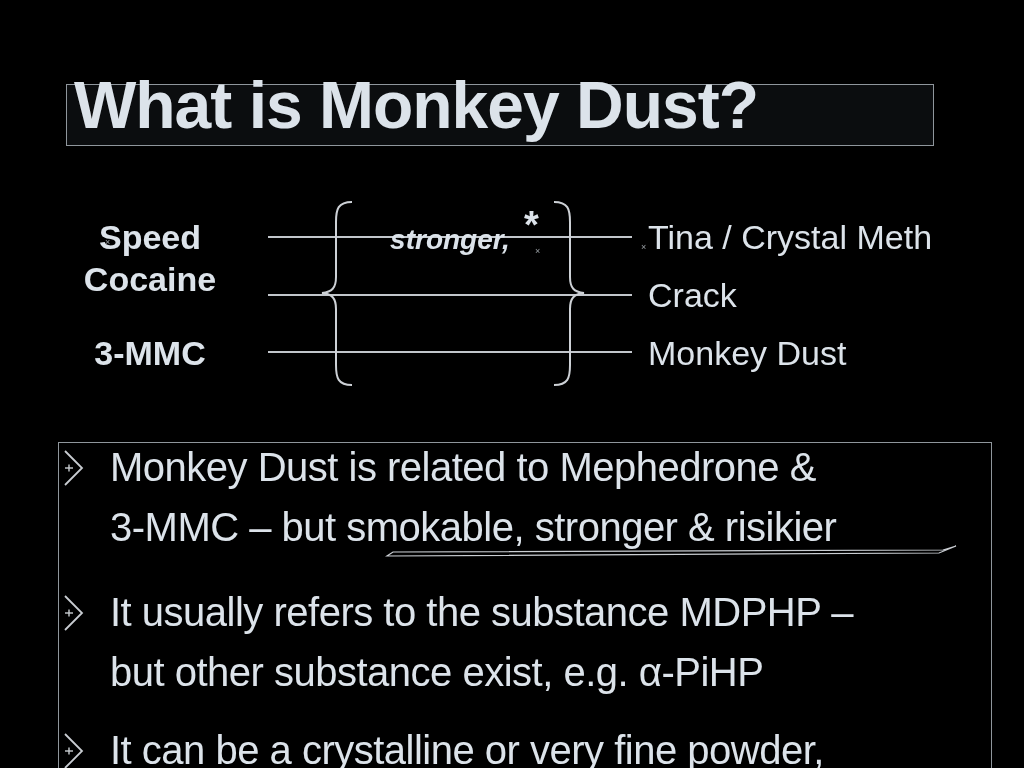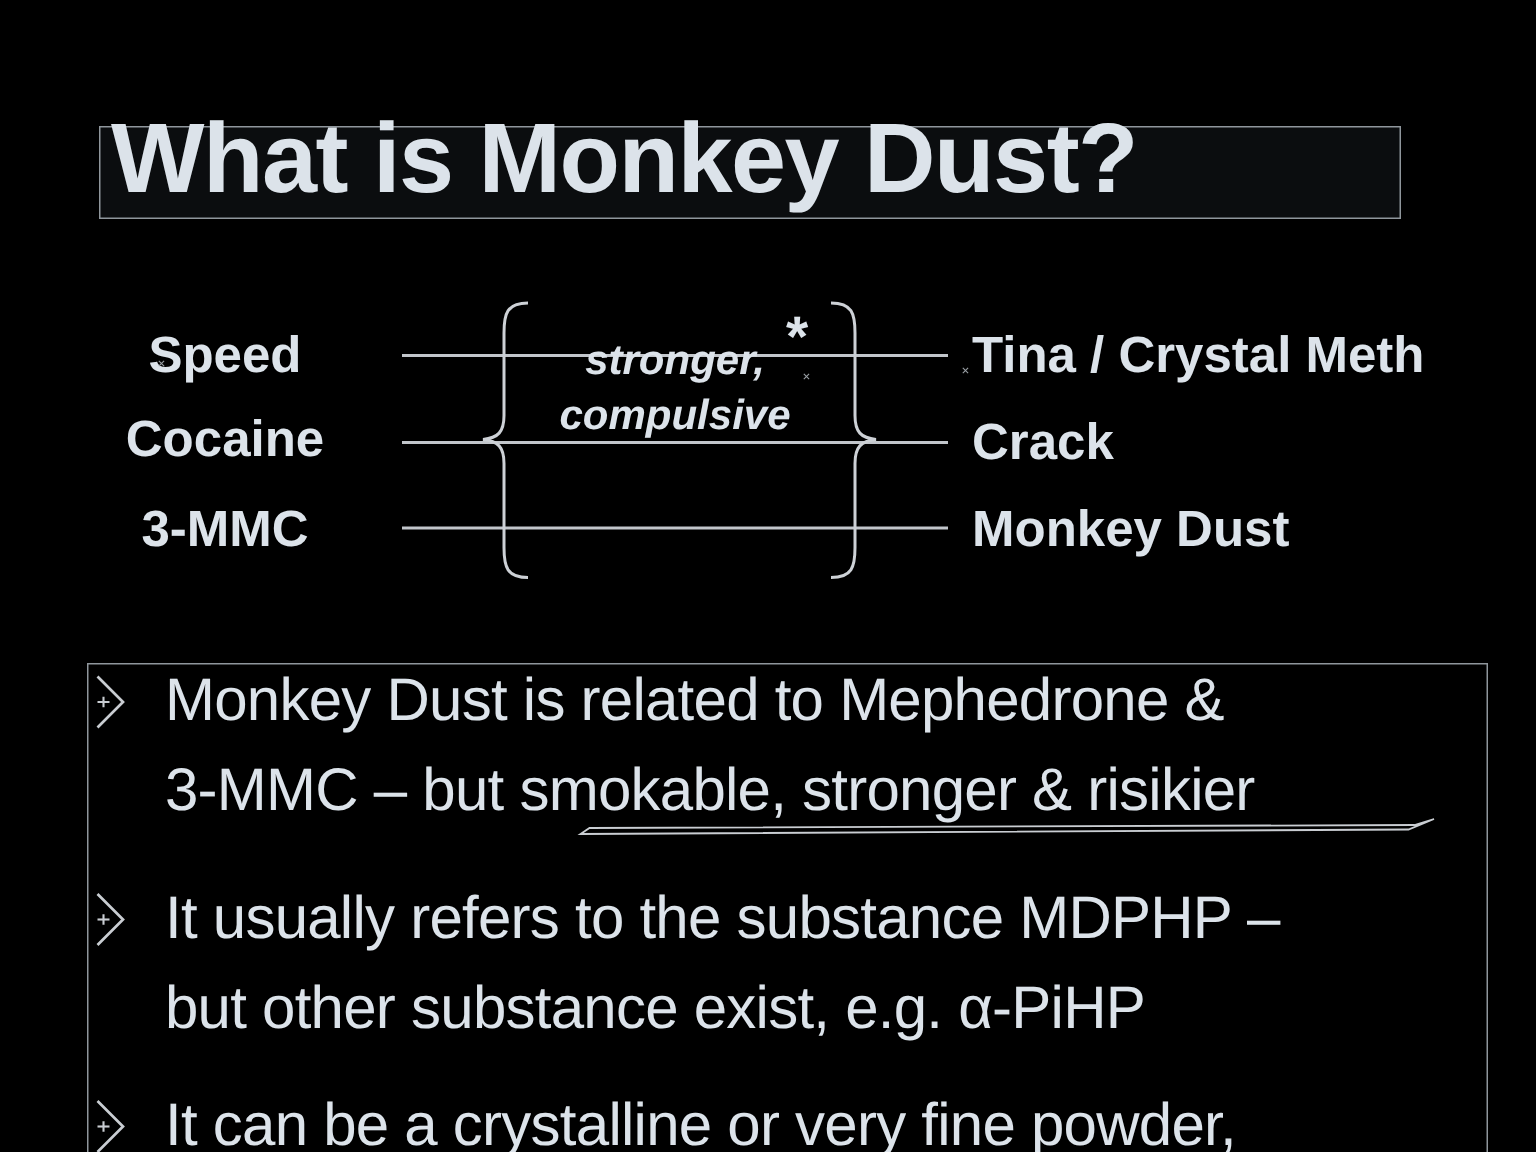--- a/index.html
+++ b/index.html
@@ -18,21 +18,21 @@
   .title-text{
     left:74px;top:72px;width:900px;
     font-size:66px;font-weight:bold;letter-spacing:-1px;
     color:#dce3ea;white-space:nowrap;line-height:1;
   }
 
   
   .left-label{left:40px;width:220px;text-align:center;
     font-size:34px;font-weight:600;white-space:nowrap;z-index:3;}
   .right-label{left:648px;width:360px;text-align:left;
-    font-size:34px;font-weight:700;white-space:nowrap;z-index:3;}
+    font-size:34px;font-weight:400;white-space:nowrap;z-index:3;}
   .connector{left:268px;width:364px;height:1.5px;background:#c2c6cb;z-index:1;}
   .center-label{
     left:338px;top:222px;width:224px;text-align:center;z-index:2;
     font-size:28px;font-style:italic;font-weight:600;line-height:36.5px;
     color:#dce3ea;
   }
   .asterisk{left:524px;top:206px;font-size:38px;font-weight:bold;z-index:3;line-height:1;}
   .tickmark{font-size:9px;color:#9aa0a5;z-index:3;line-height:1;}
 
   
@@ -47,42 +47,41 @@
   .bullet-glyph{left:62px;width:26px;height:38px;}
   svg{display:block;}
 </style>
 </head>
 <body>
 
 <div class="abs title-box"></div>
 <div class="abs title-text">What is Monkey Dust?</div>
 
 <div class="abs left-label" style="top:218px;">Speed</div>
-<div class="abs left-label" style="top:274px;">Cocaine</div>
+<div class="abs left-label" style="top:260px;">Cocaine</div>
 <div class="abs left-label" style="top:334px;">3-MMC</div>
 
 <div class="abs connector" style="top:236px;"></div>
 <div class="abs connector" style="top:294px;"></div>
 <div class="abs connector" style="top:351px;"></div>
 
 <div class="abs" style="left:318px;top:199px;z-index:2;">
   <svg width="40" height="190" viewBox="0 0 40 190">
     <path d="M34 3 C20 3 18 10 18 23 L18 78 C18 89 14 93 4 94 C14 95 18 99 18 110 L18 166 C18 179 20 186 34 186" fill="none" stroke="#cdd1d6" stroke-width="2"></path>
   </svg>
 </div>
 
 <div class="abs" style="left:548px;top:199px;z-index:2;">
   <svg width="44" height="190" viewBox="0 0 44 190">
     <path d="M6 3 C20 3 22 10 22 23 L22 78 C22 89 26 93 36 94 C26 95 22 99 22 110 L22 166 C22 179 20 186 6 186" fill="none" stroke="#cdd1d6" stroke-width="2"></path>
   </svg>
 </div>
 
 <div class="abs center-label">
   <div>stronger,</div>
-  <div>compulsive</div>
 </div>
 <div class="abs asterisk">*</div>
 
 <div class="abs tickmark" style="left:105px;top:238px;">×</div>
 <div class="abs tickmark" style="left:535px;top:247px;">×</div>
 <div class="abs tickmark" style="left:641px;top:243px;">×</div>
 
 <div class="abs right-label" style="top:218px;">Tina / Crystal Meth</div>
 <div class="abs right-label" style="top:276px;">Crack</div>
 <div class="abs right-label" style="top:334px;">Monkey Dust</div>

